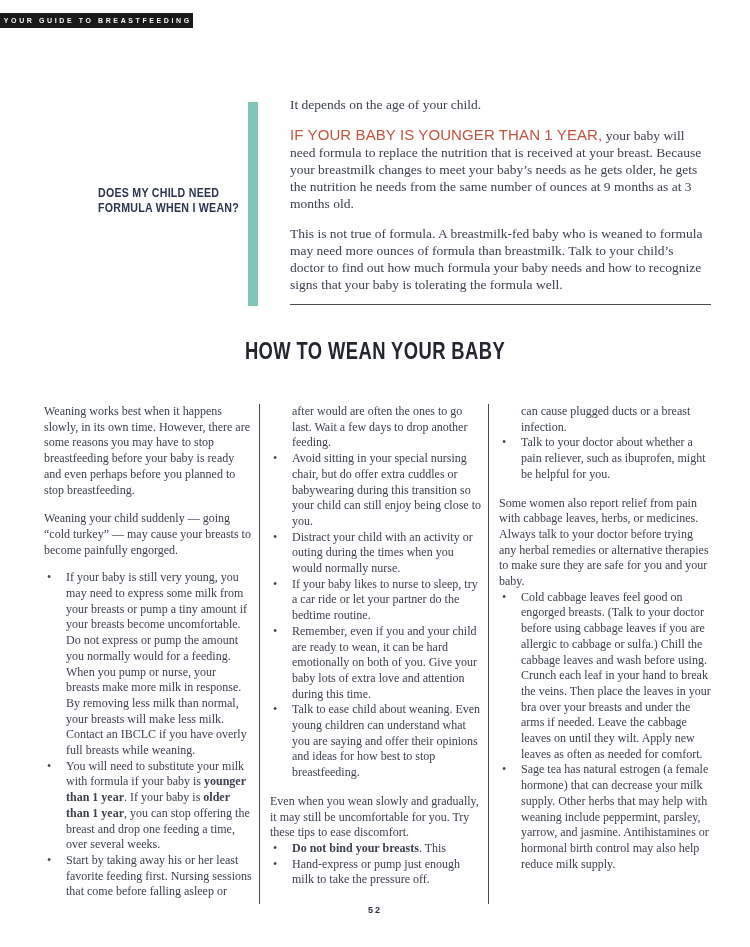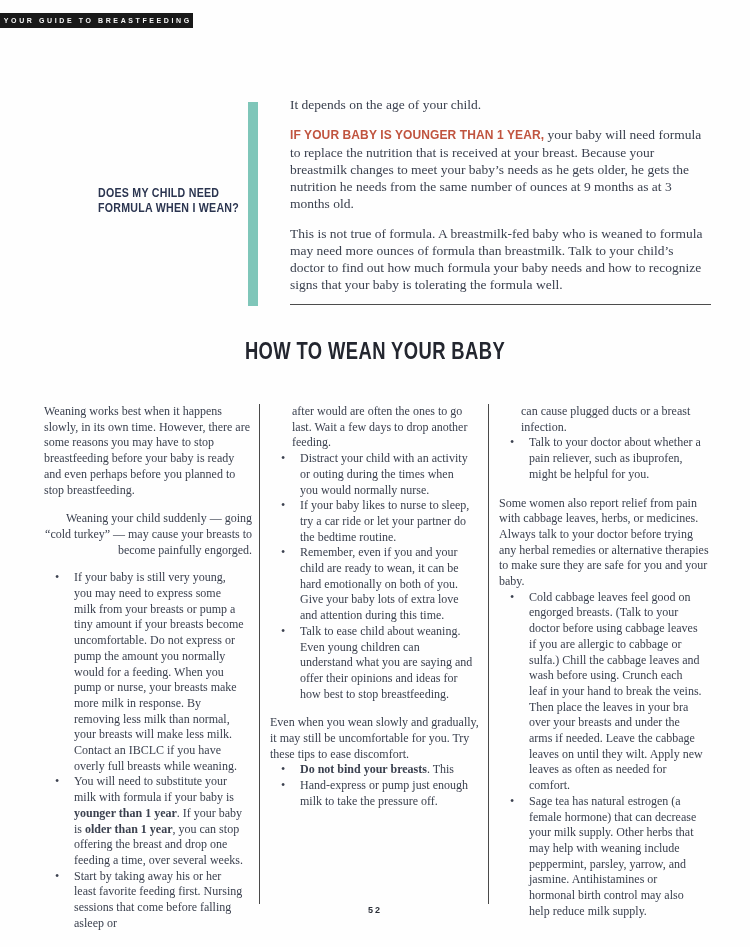--- a/index.html
+++ b/index.html
@@ -31,44 +31,44 @@
     position:absolute; left:248px; top:102px; width:10px; height:204px;
     background:#7fc6b9;
   }
   .answer {
     position:absolute; left:290px; top:96px; width:421px;
     font-size:13.5px; line-height:17px; color:#3b414f;
   }
   .answer p + p { margin-top:13px; }
   .answer hr { border:0; border-top:1px solid #4c4c4c; margin:11px 0 10px 0; }
   .runin {
-    font-family:"Liberation Sans", sans-serif; font-weight:bold;
-    font-size:12px; letter-spacing:0.1px; color:#c0543f;
+    font-family:"Liberation Sans", sans-serif; font-weight:normal;
+    font-size:15px; letter-spacing:0.1px; color:#c0543f;
   }
   
   .section-title {
     position:absolute; left:0; top:338px; width:750px; text-align:center;
     font-family:"Liberation Sans", sans-serif; font-weight:bold;
     font-size:23px; letter-spacing:0.5px; color:#23262f;
     transform:scaleX(0.8);
   }
   
   .columns {
     position:absolute; left:44px; top:404px; width:667px;
     display:flex; align-items:flex-start;
     font-size:12px; line-height:15.7px; color:#3b414f;
   }
   .col1 { width:208px; }
   .col2 { width:212px; margin-left:10px; }
   .col3 { width:212px; margin-left:10px; }
   .vdiv { width:1px; height:500px; background:#4a4a4a; flex:none; }
   .vdiv.d1 { margin-left:7px; }
   .vdiv.d2 { margin-left:6px; }
-  .col p + p { margin-top:13px;text-align:right; }
-  .col ul { list-style:none; margin:8px; padding:0; }
+  .col p + p { margin-top:13px; }
+  .col ul { list-style:none; margin:0; padding:0; }
   .col ul.gap-above { margin-top:12px; }
   .col p + ul.flow { margin-top:0; }
   .col ul + p { margin-top:13px; }
   .col li { position:relative; padding-left:22px; }
   .col li::before {
     content:"\2022"; position:absolute; left:3px; top:0; color:#3b414f;
   }
   .col .cont { padding-left:22px; }
   .col b { font-weight:bold; }
   
@@ -113,20 +113,21 @@
         <li><span>You will need to substitute your milk with formula if your baby is </span><b>younger than 1 year</b><span>. If your baby is </span><b>older than 1 year</b><span>, you can stop offering the breast and drop one feeding a time, over several weeks.</span></li>
         <li>Start by taking away his or her least favorite feeding first. Nursing sessions that come before falling asleep or</li>
       </ul>
     </div>
 
     <div class="vdiv d1"></div>
 
     <div class="col col2">
       <p class="cont">after would are often the ones to go last. Wait a few days to drop another feeding.</p>
       <ul class="flow">
+        <li>Avoid sitting in your special nursing chair, but do offer extra cuddles or babywearing during this transition so your child can still enjoy being close to you.</li>
         <li>Distract your child with an activity or outing during the times when you would normally nurse.</li>
         <li>If your baby likes to nurse to sleep, try a car ride or let your partner do the bedtime routine.</li>
         <li>Remember, even if you and your child are ready to wean, it can be hard emotionally on both of you. Give your baby lots of extra love and attention during this time.</li>
         <li>Talk to ease child about weaning. Even young children can understand what you are saying and offer their opinions and ideas for how best to stop breastfeeding.</li>
       </ul>
       <p>Even when you wean slowly and gradually, it may still be uncomfortable for you. Try these tips to ease discomfort.</p>
       <ul class="flow">
         <li><b>Do not bind your breasts</b><span>. This</span></li>
         <li>Hand-express or pump just enough milk to take the pressure off.</li>
       </ul>

